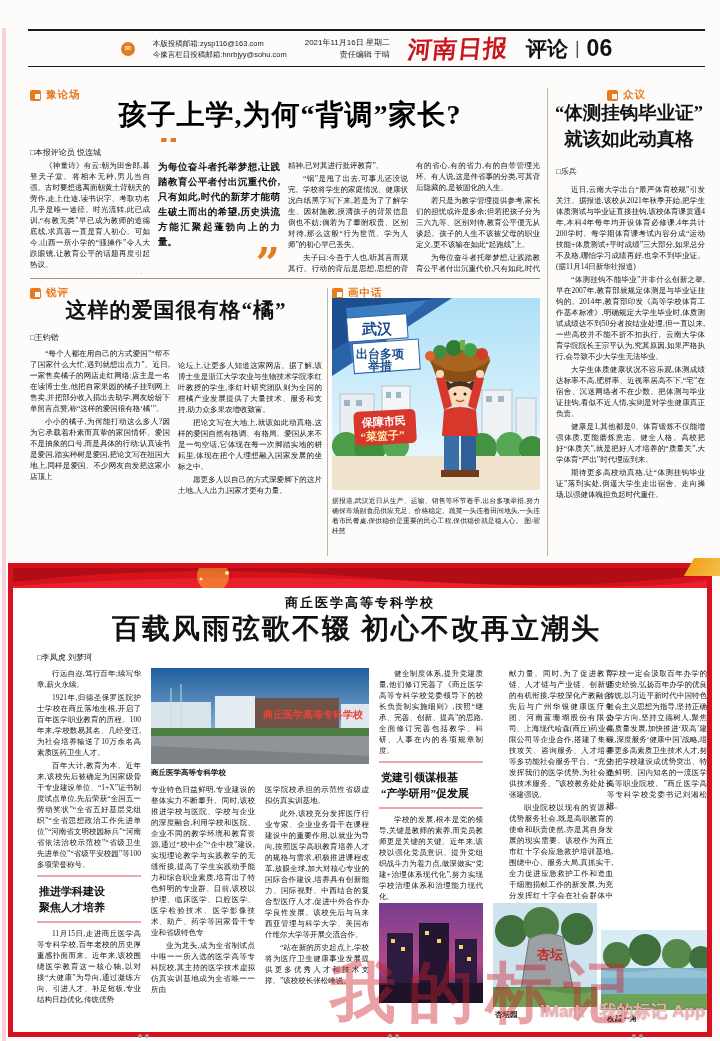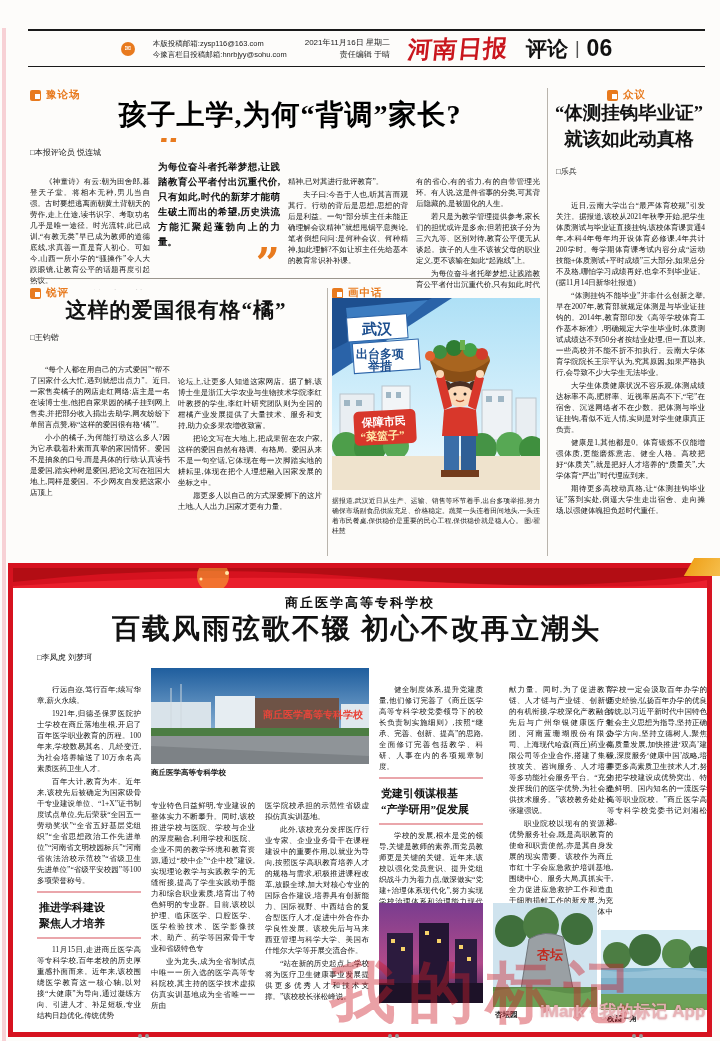--- a/index.html
+++ b/index.html
@@ -30,21 +30,21 @@
   .section-title .pageno{ font-size:23px; font-weight:bold;}
 
   
   .secmark{ position:absolute; display:flex; align-items:center; gap:5px;
             font-family:"Liberation Sans",sans-serif;}
   .sqicon{ width:11px; height:11px; background:#e87a1e; border-radius:2px; position:relative;}
   .sqicon::after{ content:""; position:absolute; right:1.5px; bottom:1.5px; width:5px; height:5px; background:#fff;}
   .seclabel{ color:#e87a1e; font-weight:bold; font-size:10.5px; letter-spacing:1px;}
 
   
-  .bt{ font-size:7.5px; line-height:11px; text-align:justify; color:#131313;margin-top:16px;}
+  .bt{ font-size:7.5px; line-height:11px; text-align:justify; color:#131313;}
   .bt p{ text-indent:2em; margin-bottom:2px;}
   .colbox{ position:absolute; overflow:hidden;}
 
   
   .main-headline{ position:absolute; left:40px; top:96px; width:500px; text-align:center;
                   font-size:28px; font-weight:900; letter-spacing:1px; color:#000000;}
   .byline{ font-size:8px; color:#222; font-family:"Liberation Sans",sans-serif;}
   .pullquote-mark{ color:#e87a1e; font-size:42px; line-height:20px; font-weight:900; font-family:"DejaVu Serif",serif;}
   .pullquote-text{ font-size:9.5px; line-height:15px; font-weight:bold; text-align:justify; margin:2px 0 4px;}
 
@@ -131,20 +131,21 @@
   <div class="colbox" style="left:158px; top:138px; width:122px; height:137px;">
     <div class="pullquote-mark">“</div>
     <div class="pullquote-text">为每位奋斗者托举梦想,让践踏教育公平者付出沉重代价,只有如此,时代的新芽才能萌生破土而出的希望,历史洪流方能汇聚起蓬勃向上的力量。</div>
     <div class="pullquote-mark" style="text-align:right;">”</div>
     <div class="bt">
       <p style="text-indent:0;">为三六九等,如此“教育”,遑论公平。有人质疑,家长的职业、收入和婚姻状况属于个人隐私,学校收集这些信息,目的何在?而校方则回应称,“部分班主任未能正确理解会议</p>
     </div>
   </div>
   <div class="colbox bt" style="left:288px; top:160px; width:120px; height:114px;">
     <p style="text-indent:0;">精神,已对其进行批评教育”。</p>
+    <p>“锅”是甩了出去,可事儿还没说完。学校将学生的家庭情况、健康状况白纸黑字写下来,若是为了了解学生、因材施教,摸清孩子的背景信息倒也不妨;倘若为了攀附权贵、区别对待,那么这般“行为世范、学为人师”的初心早已丢失。</p>
     <p>夫子曰:今吾于人也,听其言而观其行。行动的背后是思想,思想的背后是利益。一句“部分班主任未能正确理解会议精神”就想甩锅平息舆论,笔者倒想问问:是何种会议、何种精神,如此理解?不如让班主任先给基本的教育常识补补课。</p>
 
   </div>
   <div class="colbox bt" style="left:416px; top:160px; width:124px; height:114px;">
     <p style="text-indent:0;">有的省心,有的省力,有的自带管理光环。有人说,这是件省事的分类,可其背后隐藏的,是被固化的人生。</p>
     <p>若只是为教学管理提供参考,家长们的担忧或许是多余;但若把孩子分为三六九等、区别对待,教育公平便无从谈起。孩子的人生不该被父母的职业定义,更不该输在如此“起跑线”上。</p>
     <p>为每位奋斗者托举梦想,让践踏教育公平者付出沉重代价,只有如此,时代的新芽才能萌生破土而出的希望,历史洪流方能汇聚起蓬勃向上的力量。</p>
   </div>
 
   <div class="rule" style="left:30px; top:278px; width:510px; height:1px; background:#9a958d;"></div>
@@ -154,21 +155,21 @@
     <span class="seclabel">锐评</span>
   </div>
   <h2 class="rp-headline">这样的爱国很有格“橘”</h2>
   <div class="abs byline" style="left:30px; top:332px;">□王钧锴</div>
   <div class="colbox bt" style="left:30px; top:348px; width:140px; height:208px;">
     <p>“每个人都在用自己的方式爱国”“帮不了国家什么大忙,遇到就想出点力”。近日,一家售卖橘子的网店走红网络:店主是一名在读博士生,他把自家果园的橘子挂到网上售卖,并把部分收入捐出去助学,网友纷纷下单留言点赞,称“这样的爱国很有格‘橘’”。</p>
     <p>小小的橘子,为何能打动这么多人?因为它承载着朴素而真挚的家国情怀。爱国不是抽象的口号,而是具体的行动:认真读书是爱国,踏实种树是爱国,把论文写在祖国大地上,同样是爱国。不少网友自发把这家小店顶上</p>
   </div>
   <div class="colbox bt" style="left:178px; top:360px; width:144px; height:208px;">
     <p style="text-indent:0;">论坛上,让更多人知道这家网店。据了解,该博士生是浙江大学农业与生物技术学院李红叶教授的学生,李红叶研究团队则为全国的柑橘产业发展提供了大量技术、服务和支持,助力众多果农增收致富。</p>
-    <p>把论文写在大地上,把成果留在农户家,这样的爱国自然有格调、有格局。爱国从来不是一句空话,它体现在每一次脚踏实地的耕耘里,体现在把个人理想融入国家发展的坐标之中。</p>
+    <p>把论文写在大地上,就该如此动真格,这样的爱国自然有格调、有格局。爱国从来不是一句空话,它体现在每一次脚踏实地的耕耘里,体现在把个人理想融入国家发展的坐标之中。</p>
     <p>愿更多人以自己的方式深爱脚下的这片土地,人人出力,国家才更有力量。</p>
   </div>
 
   <div class="vrule" style="left:327px; top:288px; height:268px;"></div>
 
   <div class="secmark" style="left:332px; top:286px;">
     <span class="sqicon"></span>
     <span class="seclabel">画中话</span>
   </div>
   <div class="cartoon">

